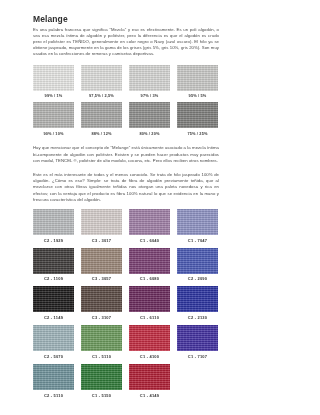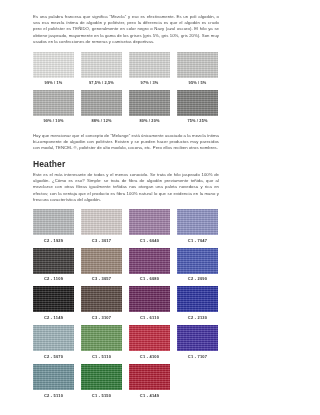--- a/index.html
+++ b/index.html
@@ -103,20 +103,21 @@
   }
   .melange-block { margin-top: 7px; }
   .heather-block { margin-top: 6px; }
 </style>
 </head>
 <body>
 
 <div class="page">
   <div class="content">
 
+    <h2 class="section-title">Melange</h2>
     <p class="body-text">Es una palabra francesa que significa "Mezcla" y eso es efectivamente. Es un poli algodón, o sea esa mezcla íntima de algodón y poliéster, pero la diferencia es que el algodón es crudo pero el poliéster es TEÑIDO, generalmente en color negro o Navy (azul oscuro). El hilo ya se obtiene jaspeado, mayormente en la gama de los grises (gris 5%, gris 10%, gris 20%). Son muy usados en la confecciones de remeras y camisetas deportivas.</p>
 
     <div class="melange-block">
       <div class="swatch-grid">
         <div class="swatch-cell">
           <span class="swatch-chip" style="background-color: rgb(230, 230, 228);"></span>
           <div class="swatch-label">99% / 1%</div>
         </div>
         <div class="swatch-cell">
           <span class="swatch-chip" style="background-color: rgb(222, 222, 220);"></span>
@@ -146,21 +147,20 @@
           <span class="swatch-chip" style="background-color: rgb(126, 126, 124);"></span>
           <div class="swatch-label">75% / 25%</div>
         </div>
       </div>
     </div>
 
     <div class="spacer-5"></div>
     <p class="body-text">Hay que mencionar que el concepto de "Melange" está únicamente asociado a la mezcla íntima bi-componente de algodón con poliéster. Existen y se pueden hacer productos muy parecidos con modal, TENCEL ®, poliéster de alto modulo, cocona, etc. Pero ellos reciben otros nombres.</p>
 
     <div class="spacer-8"></div>
-    <h2 class="section-title">Heather</h2>
     <p class="body-text last-justify">Este es el más interesante de todos y el menos conocido. Se trata de hilo jaspeado 100% de algodón. ¿Cómo es eso? Simple: se trata de fibra de algodón previamente teñida, que al mezclarse con otras fibras igualmente teñidas nos otorgan una paleta novedosa y rica en efectos; con la ventaja que el producto es fibra 100% natural lo que se evidencia en la mano y frescura característica del algodón.</p>
 
     <div class="heather-block">
       <div class="swatch-grid">
         <div class="swatch-cell">
           <span class="swatch-chip" style="background-color: rgb(185, 188, 190);"></span>
           <div class="heather-label">C2 - 1929</div>
         </div>
         <div class="swatch-cell">
           <span class="swatch-chip" style="background-color: rgb(214, 207, 204);"></span>

